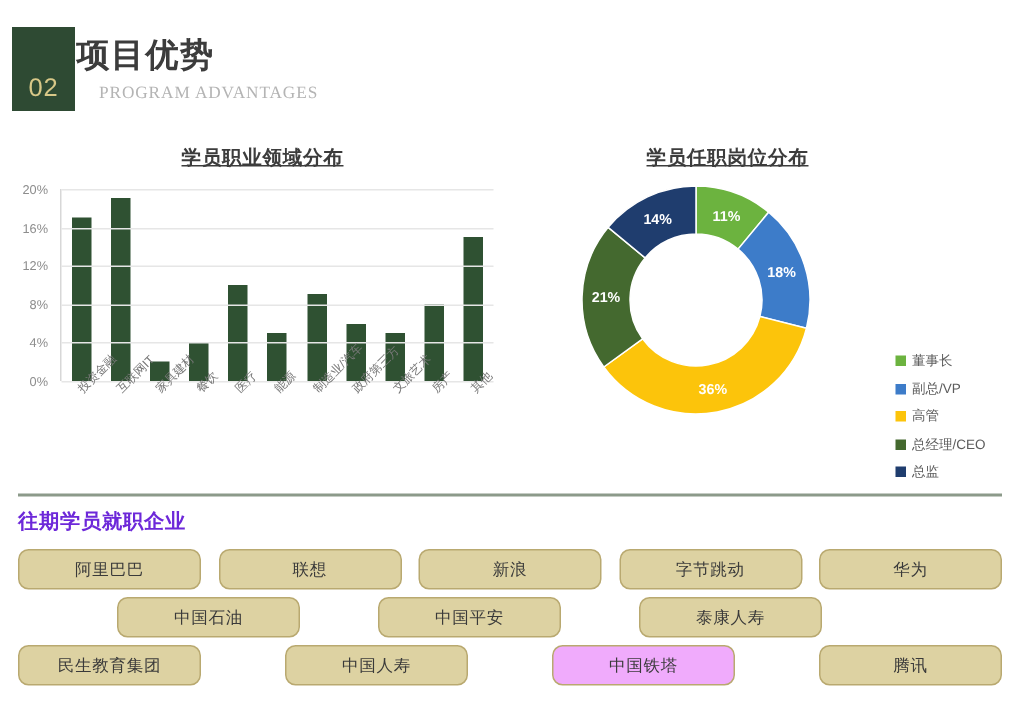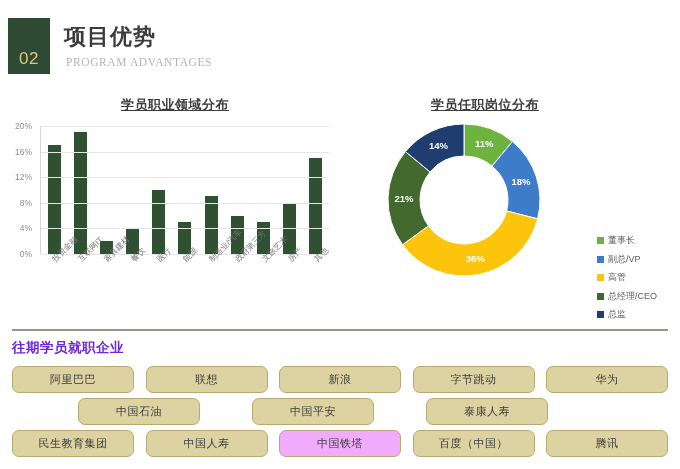--- a/index.html
+++ b/index.html
@@ -34,21 +34,21 @@
     box-sizing: border-box;
   }
   .num-box-text {
     color: #d8c888;
     font-size: 17px;
     letter-spacing: 0.5px;
     line-height: 1;
   }
   .title-main {
     position: absolute;
-    left: 64px; top: 26px;
+    left: 51px; top: 26px;
     font-size: 22px;
     font-weight: bold;
     color: #3c3c3c;
     letter-spacing: 1px;
     line-height: 1;
   }
   .title-sub {
     position: absolute;
     left: 66px; top: 57px;
     font-family: "Liberation Serif", "DejaVu Serif", serif;
@@ -329,16 +329,15 @@
       <div class="tag" style="background: rgb(221, 210, 162); border-color: rgb(185, 169, 112);">中国石油</div>
       <div class="tag" style="background: rgb(221, 210, 162); border-color: rgb(185, 169, 112);">中国平安</div>
       <div class="tag" style="background: rgb(221, 210, 162); border-color: rgb(185, 169, 112);">泰康人寿</div>
     </div>
   </div>
 <div class="tag-row" id="tag-row-2">
     <div class="tag-row-inner">
       <div class="tag" style="background: rgb(221, 210, 162); border-color: rgb(185, 169, 112);">民生教育集团</div>
       <div class="tag" style="background: rgb(221, 210, 162); border-color: rgb(185, 169, 112);">中国人寿</div>
       <div class="tag" style="background: #f0abfc; border-color: rgb(185, 169, 112);">中国铁塔</div>
-      <div class="tag" style="background: rgb(221, 210, 162); border-color: rgb(185, 169, 112);">百度（中国）</div>
       <div class="tag" style="background: rgb(221, 210, 162); border-color: rgb(185, 169, 112);">腾讯</div>
     </div>
   </div>
 
 </body></html>

